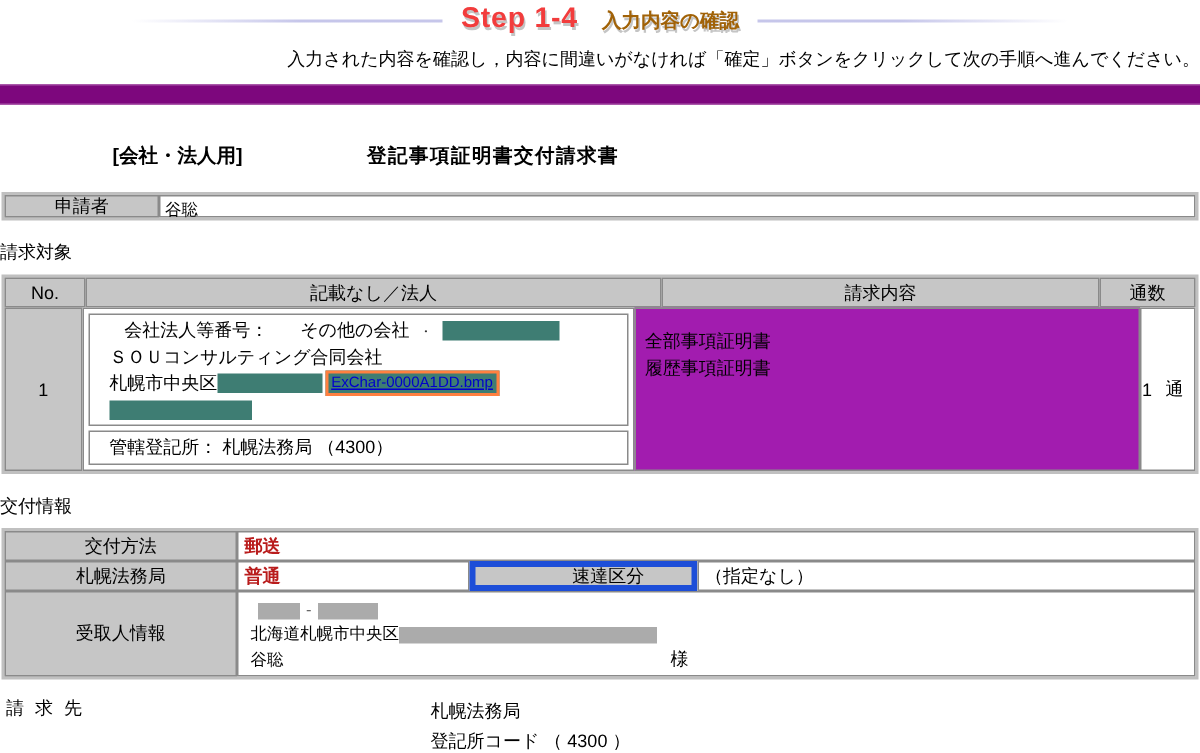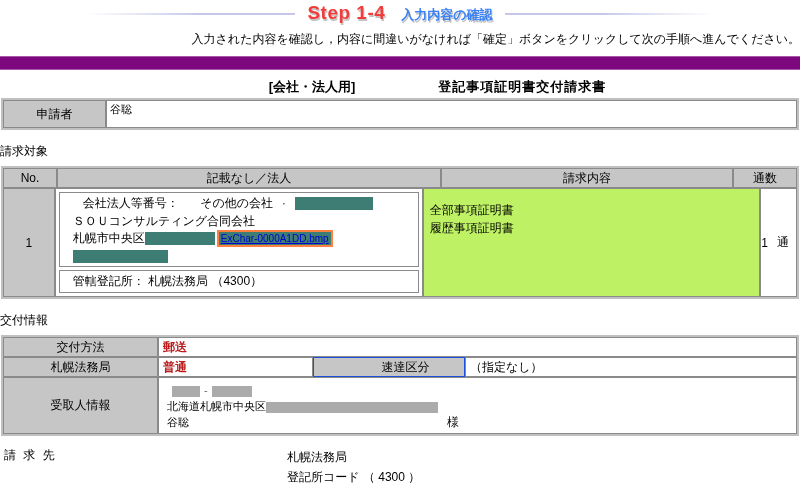--- a/index.html
+++ b/index.html
@@ -16,37 +16,37 @@
   .step-rule {
     position:absolute; left:88px; right:88px; top:13px; height:2px;
     background:linear-gradient(to right, rgba(198,198,234,0), #c6c6ea 18%, #c6c6ea 82%, rgba(198,198,234,0));
   }
   .step-text { position:relative; z-index:1; display:inline-block; background:#fff; padding:0 12px; white-space:nowrap; }
   .step-label {
     font-size:19px; font-weight:bold; color:#f23c3c;
     text-shadow:1px 2px 0 #c4c4c4; letter-spacing:0.5px;
   }
   .step-title {
-    font-size:13px; font-weight:bold; color:#3b82f6;
+    font-size:13px; font-weight:bold; color:#a16207;
     text-shadow:1px 2px 0 #c4c4c4; margin-left:16px;
   }
   .instruction { text-align:right; font-size:12px; margin-top:7px; }
 
   .purple-bar {
     height:14px; margin-top:8px; background:#7d077d;
     border-top:1px solid #aa58aa; border-bottom:1px solid #aa58aa;
   }
 
   
-  .title-row { display:flex; align-items:baseline; margin:8px 0 0 75px;justify-content:center; }
+  .title-row { display:flex; align-items:baseline; margin:25px 0 0 75px; }
   .doc-category { font-size:13px; font-weight:bold; }
   .doc-title { font-size:13px; font-weight:bold; margin-left:83px; letter-spacing:1px; }
 
   
-  .applicant-table { display:flex; margin:2px 1px 0 1px; border:2px solid #c0c0c0; height:32px; }
+  .applicant-table { display:flex; margin:15px 1px 0 1px; border:2px solid #c0c0c0; height:19px; }
   .label-cell {
     background:#c6c6c6; border:1px solid #8a8a8a;
     display:flex; align-items:center; justify-content:center;
   }
   .applicant-table .label-cell { width:103px; }
   .applicant-value {
     flex:1; background:#fff; border:1px solid #8a8a8a;
     display:flex; align-items:flex-start; padding:1px 3px; font-size:11px;
   }
 
@@ -73,34 +73,34 @@
   .line1-label { margin-left:10px; }
   .line1-type { margin-left:18px; }
   .sep-dot { font-size:9px; margin:0 3px; color:#333; }
   .redact-teal { display:inline-block; height:13px; background:#3e7d73; vertical-align:middle; }
   .exchar-box {
     display:inline-flex; align-items:center; vertical-align:middle;
     border:2px solid #ff8040; background:#3e7d73; height:17px; padding:0 2px; margin:0 2px;
   }
   .exchar-link { color:#0000cc; text-decoration:underline; font-size:10px; cursor:pointer; white-space:nowrap; }
   .mt-content {
-    width:352px; background:#bef264; border:1px solid #8a8a8a;
+    width:352px; background:#a21caf; border:1px solid #8a8a8a;
     padding:12px 4px 0 6px; line-height:18px;
   }
   .mt-copies {
     flex:1; background:#fff; border:1px solid #8a8a8a;
     display:flex; align-items:center; justify-content:flex-end; padding-right:7px; gap:9px;
   }
 
   
   .delivery-table { margin:6px 1px 0 1px; border:2px solid #c0c0c0; }
   .d-row { display:flex; height:20px; }
   .d-row-tall { display:flex; height:57px; }
   .d-label { width:155px; background:#c6c6c6; border:1px solid #8a8a8a; display:flex; align-items:center; justify-content:center; }
-  .d-label-mid { width:152px; background:#c6c6c6; border:1px solid #1d4ed8; display:flex; align-items:center; justify-content:center;padding-left:33px; }
+  .d-label-mid { width:152px; background:#c6c6c6; border:4px solid #1d4ed8; display:flex; align-items:center; justify-content:center;padding-left:33px; }
   .d-value { flex:1; background:#fff; border:1px solid #8a8a8a; display:flex; align-items:center; padding-left:4px; }
   .d-value-box { width:155px; background:#fff; border:1px solid #8a8a8a; display:flex; align-items:center; padding-left:4px; }
   .red-bold { color:#b91c1c; font-weight:bold; }
   .recipient-content { flex:1; background:#fff; border:1px solid #8a8a8a; padding:4px 8px; font-size:11px; line-height:16px; }
   .redact-gray { display:inline-block; height:11px; background:#ababab; vertical-align:middle; }
   .postal-line { margin-left:5px; }
   .postal-sep { margin:0 4px; color:#666; }
   .name-line { display:flex; align-items:baseline; }
   .honorific { margin-left:258px; font-size:12px; }
 

